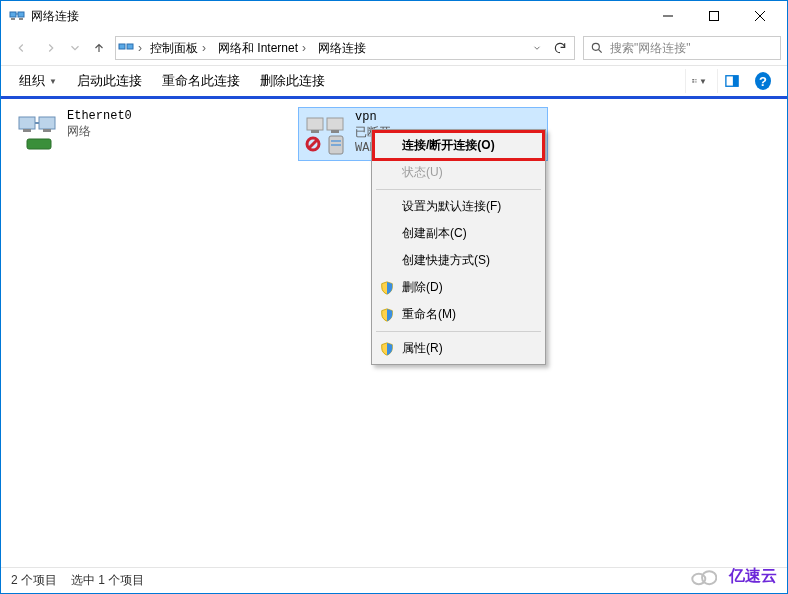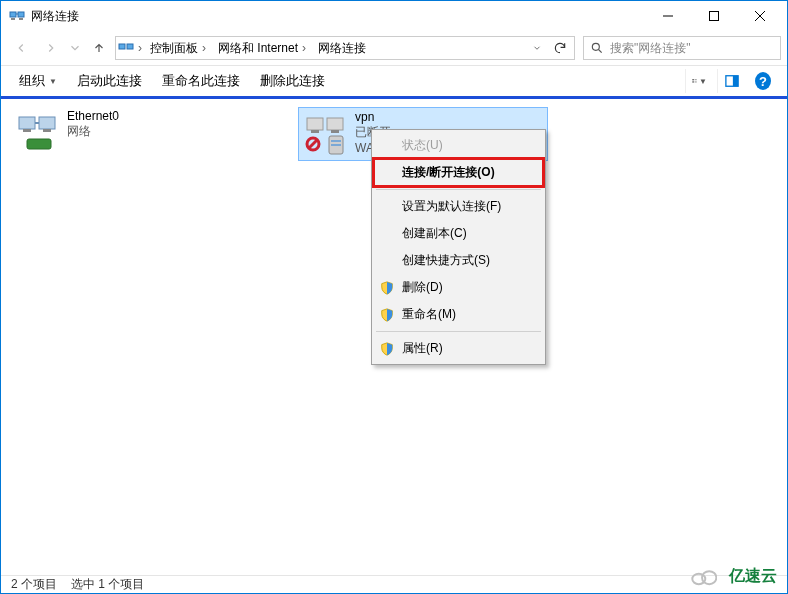--- a/index.html
+++ b/index.html
@@ -104,20 +104,21 @@
     font-weight:bold;
   }
   
   .content {
     position: relative;
     height: calc(100% - 30px - 34px - 34px - 26px);
     padding: 8px 10px;
     display:flex;
     gap: 10px;
     align-items:flex-start;
+    font-family:Liberation Mono, monospace;
   }
   .conn-item {
     width: 250px;
     display:flex;
     padding: 2px;
     gap: 6px;
   }
   .conn-item.selected {
     background: #cde8ff;
     border: 1px solid #7abaff;
@@ -155,34 +156,34 @@
   .cm-item.highlight { outline: 3px solid #e21a1a; outline-offset: -1px; }
   .cm-sep { height:1px; background:#d0d0d0; margin: 3px 2px; }
   .cm-icon { position:absolute; left:5px; width:16px; height:16px; display:flex; align-items:center; justify-content:center;}
   .shield {
     width:14px; height:14px;
   }
   
   .statusbar {
     position: absolute;
     left:0; bottom:0; right:0;
-    height: 18px;
+    height: 26px;
     border-top: 1px solid #e5e5e5;
     display:flex;
     align-items:center;
     padding: 0 10px;
     gap: 14px;
     font-size: 12px;
     color: #333;
   }
   .watermark {
     position:absolute;
     right: 10px; bottom: 6px;
     font-size: 16px;
-    color: #15803d;
+    color: #6d28d9;
     display:flex;
     align-items:center;
     gap:12px;
     font-weight:bold;
   }
   .watermark .wicon{
     width: 26px; height:18px;
   }
 </style>
 </head>
@@ -354,25 +355,25 @@
     </div>
     <div class="conn-text">
       <span class="conn-name">vpn</span>
       <span class="conn-line2">已断开</span>
       <span class="conn-line3">WAN</span>
     </div>
   </div>
 </div>
 
 <div class="contextmenu">
+  <div class="cm-item bold highlight">
+    <span>连接/断开连接(O)</span>
+  </div>
   <div class="cm-item disabled">
     <span>状态(U)</span>
-  </div>
-  <div class="cm-item bold highlight">
-    <span>连接/断开连接(O)</span>
   </div>
   <div class="cm-sep"></div>
   <div class="cm-item">
     <span>设置为默认连接(F)</span>
   </div>
   <div class="cm-item">
     <span>创建副本(C)</span>
   </div>
   <div class="cm-item">
     <span>创建快捷方式(S)</span>

